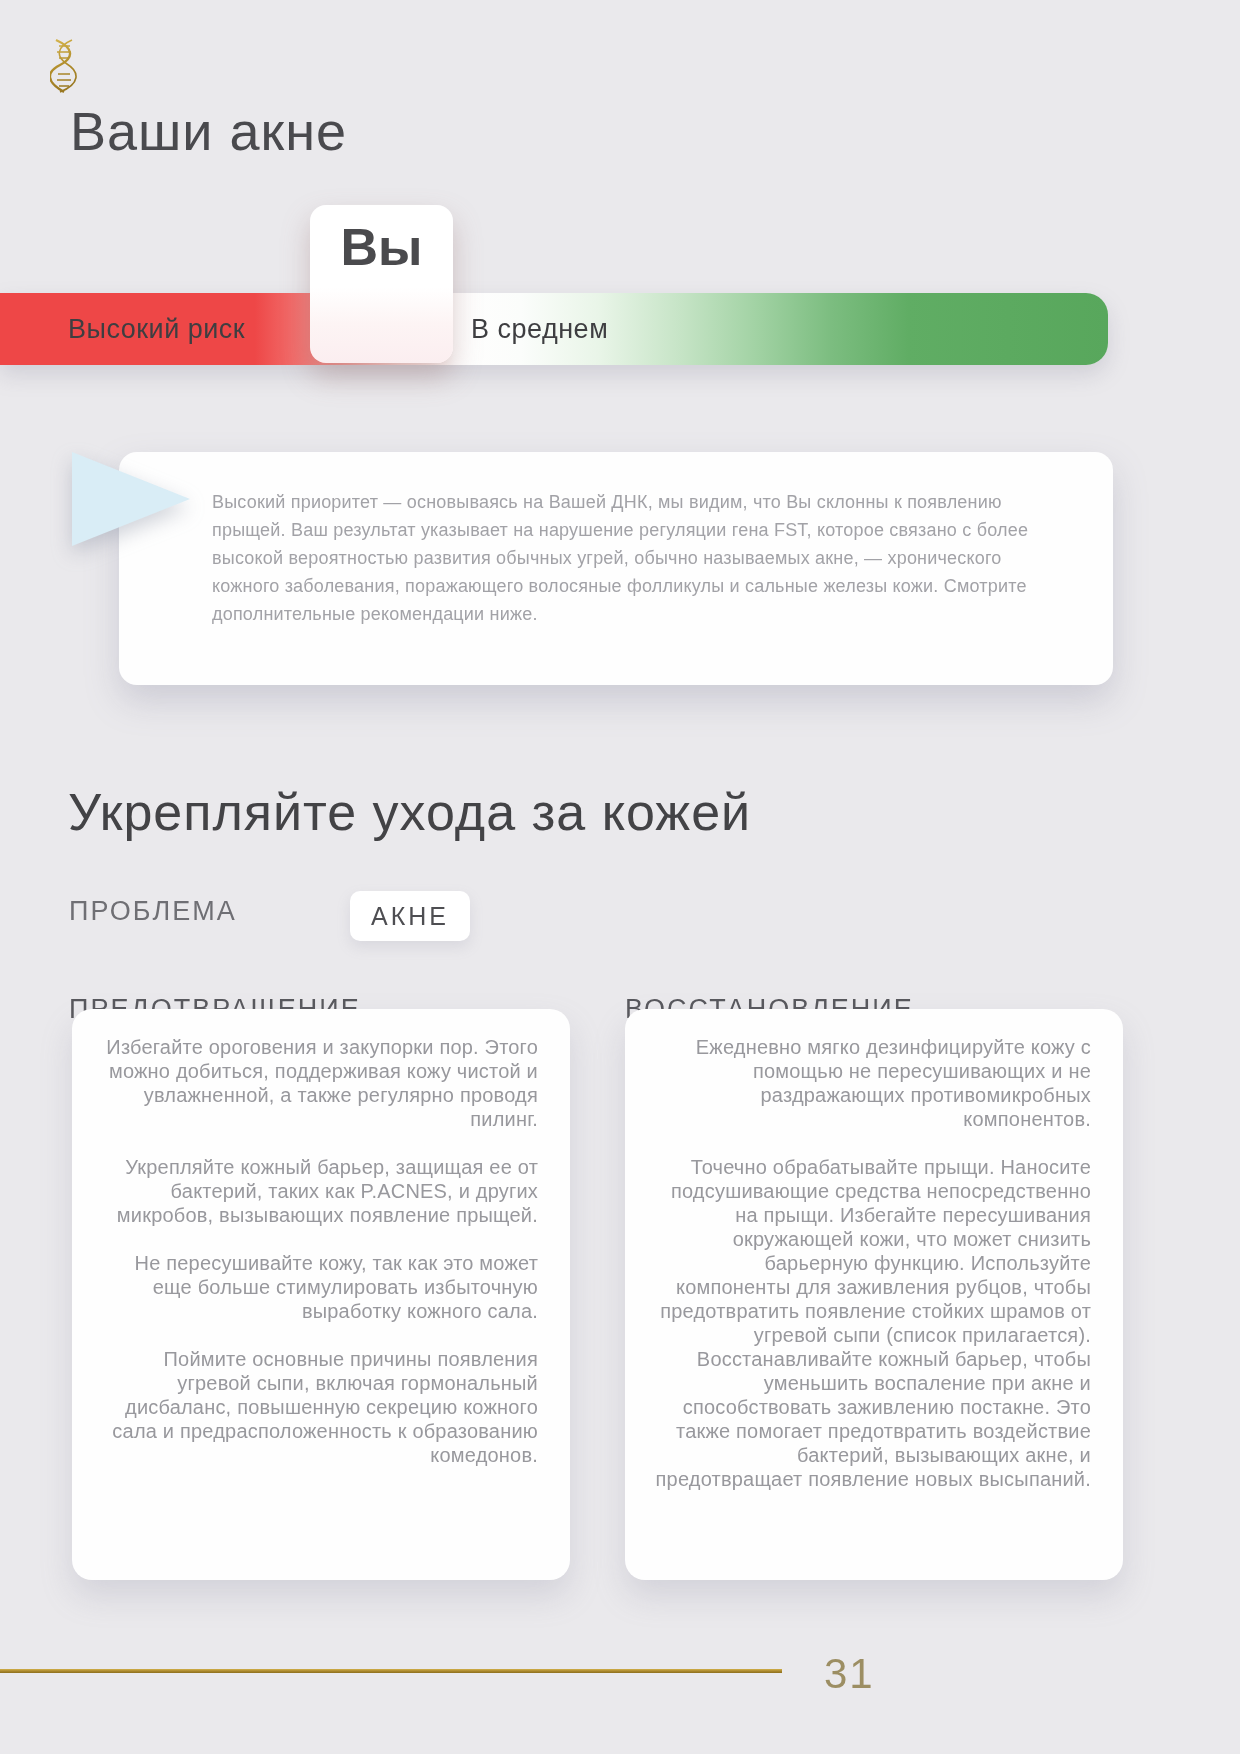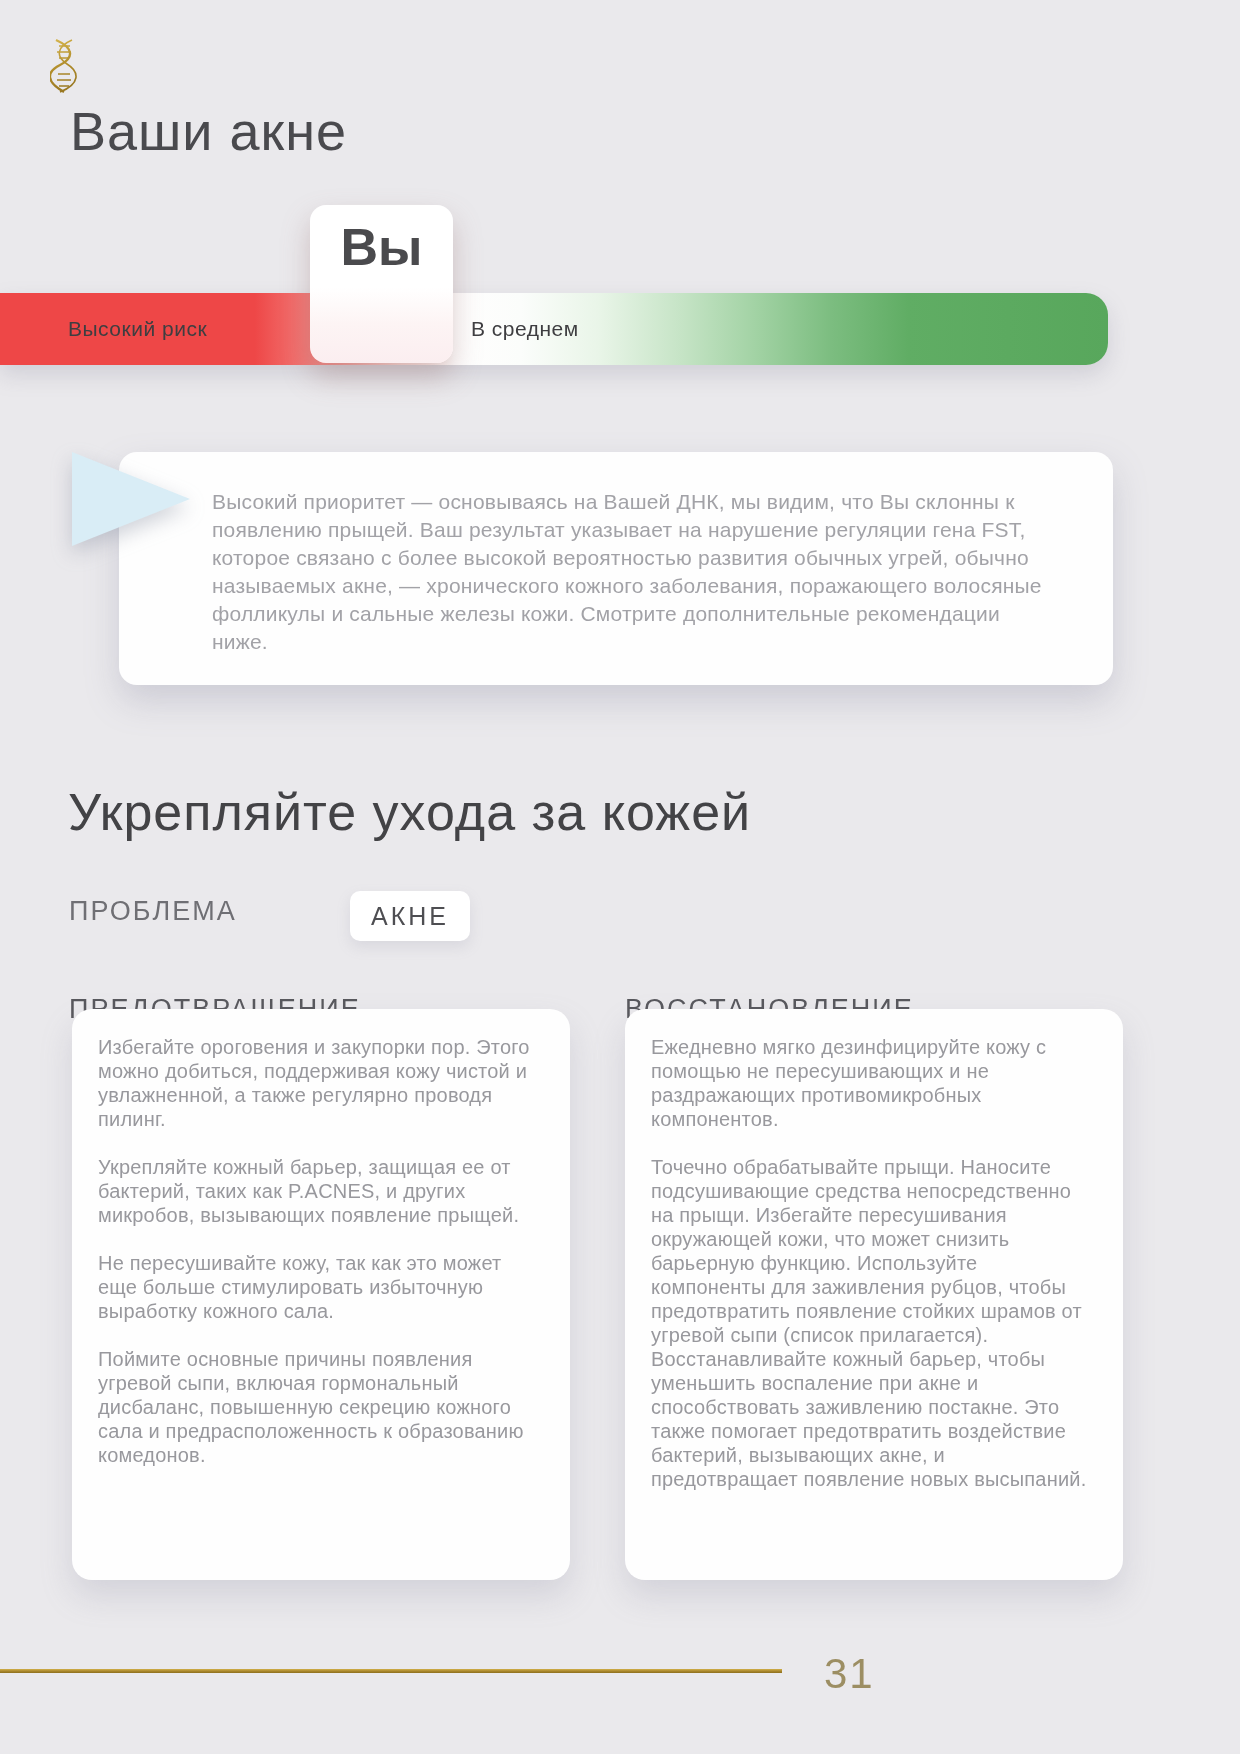--- a/index.html
+++ b/index.html
@@ -28,21 +28,21 @@
       #ee4747 0%, #ee4747 23%,
       #f59b97 31%, #fbdad6 36%,
       #fffefe 41%, #fbfdfb 47%,
       #e9f5e8 54%, #c8e5c8 61%,
       #a3d3a5 68%, #7cbd80 75%,
       #60ad64 82%, #58a75c 100%);
     box-shadow:0 10px 22px rgba(120,120,140,.22);
   }
   .bar-label{
     position:absolute;top:0;height:72px;display:flex;align-items:center;
-    font-size:21px;font-weight:300;color:#3e3e41;letter-spacing:.5px;
+    font-size:27px;font-weight:300;color:#3e3e41;letter-spacing:.5px;
   }
   #bar-label-high{left:68px;}
   #bar-label-mid{left:471px;}
   #bar-label-low{left:856px;}
 
   #you-marker{
     left:310px;top:205px;width:143px;height:158px;
     border-radius:16px;
     background:linear-gradient(180deg,#ffffff 0%,#ffffff 52%,#fdf4f4 76%,#fbeef0 100%);
     box-shadow:0 14px 28px rgba(150,110,110,.35);
@@ -60,21 +60,21 @@
   }
   #note-pointer svg{display:block;}
   #priority-card{
     left:119px;top:452px;width:994px;height:233px;
     background:#fefefe;border-radius:18px;
     box-shadow:0 16px 34px rgba(130,130,155,.28);
     z-index:2;
   }
   #priority-text{
     position:absolute;left:93px;top:36px;width:848px;
-    font-size:21px;line-height:28px;font-weight:400;
+    font-size:18px;line-height:28px;font-weight:400;
     color:#a2a2a7;letter-spacing:.2px;
   }
 
   
   #strategy-title{
     left:68px;top:782px;
     font-size:52px;font-weight:100;letter-spacing:1px;color:#434346;
   }
   #problem-label{
     left:69px;top:896px;
@@ -101,21 +101,21 @@
     box-shadow:0 16px 32px rgba(130,130,155,.22);
   }
   #card-prevention{left:72px;}
   #card-restore{left:625px;}
   .content-card .card-text{
     position:absolute;left:26px;top:26px;width:440px;
   }
   .content-card p{
     margin:0 0 24px 0;
     font-size:20px;line-height:24px;font-weight:400;
-    color:#98989d;letter-spacing:.2px;
+    color:#98989d;letter-spacing:.2px;text-align:right;
   }
 
   
   #footer-rule{
     left:0;top:1669px;width:782px;height:4px;
     background:linear-gradient(180deg,#d3b04a 0%,#a8862c 55%,#8d6f1e 100%);
   }
   #page-number{
     left:824px;top:1650px;
     font-size:42px;font-weight:100;color:#9c8e63;letter-spacing:2px;

